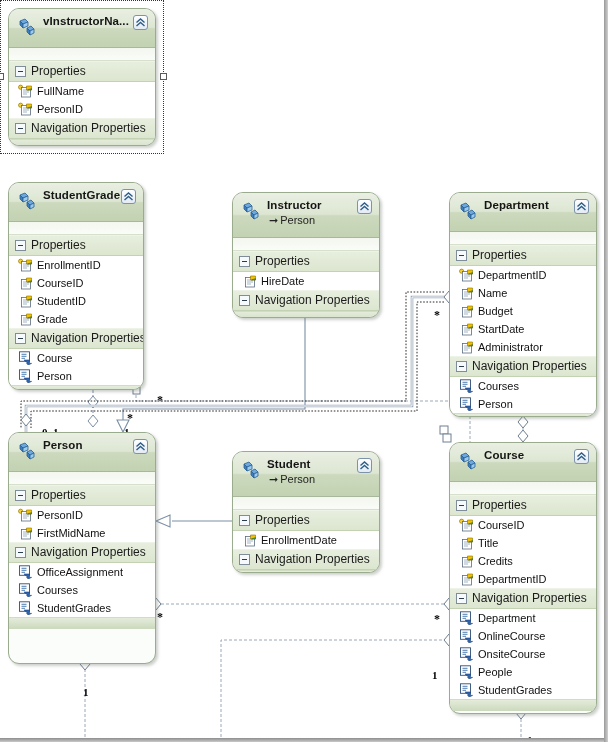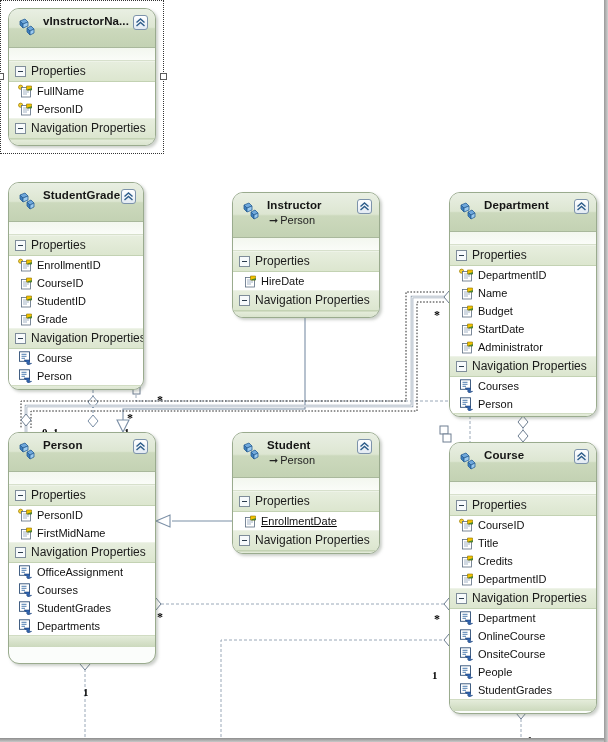--- a/index.html
+++ b/index.html
@@ -549,29 +549,24 @@
           <div class="prop"><span class="picon"><svg width="15" height="14" viewBox="0 0 15 14">
                 <rect x="1.5" y="0.8" width="10" height="9.5" fill="#ffffff" stroke="#2f4f77" stroke-width="0.9"></rect>
                 <path d="M3.5 3.3 H8.5 M3.5 5.3 H8.5 M3.5 7.3 H7" stroke="#3b6ea8" stroke-width="0.9"></path>
                 <path d="M6 9 L11.5 9 L11.5 12.4 L13.6 12.4 L10.2 14 L8.6 12.4 L10 12.4 Z" fill="#2f63b0" stroke="#1f4780" stroke-width="0.6"></path>
               </svg></span><span>Courses</span></div>
           <div class="prop"><span class="picon"><svg width="15" height="14" viewBox="0 0 15 14">
                 <rect x="1.5" y="0.8" width="10" height="9.5" fill="#ffffff" stroke="#2f4f77" stroke-width="0.9"></rect>
                 <path d="M3.5 3.3 H8.5 M3.5 5.3 H8.5 M3.5 7.3 H7" stroke="#3b6ea8" stroke-width="0.9"></path>
                 <path d="M6 9 L11.5 9 L11.5 12.4 L13.6 12.4 L10.2 14 L8.6 12.4 L10 12.4 Z" fill="#2f63b0" stroke="#1f4780" stroke-width="0.6"></path>
               </svg></span><span>StudentGrades</span></div>
-          <div class="prop"><span class="picon"><svg width="15" height="14" viewBox="0 0 15 14">
-                <rect x="1.5" y="0.8" width="10" height="9.5" fill="#ffffff" stroke="#2f4f77" stroke-width="0.9"></rect>
-                <path d="M3.5 3.3 H8.5 M3.5 5.3 H8.5 M3.5 7.3 H7" stroke="#3b6ea8" stroke-width="0.9"></path>
-                <path d="M6 9 L11.5 9 L11.5 12.4 L13.6 12.4 L10.2 14 L8.6 12.4 L10 12.4 Z" fill="#2f63b0" stroke="#1f4780" stroke-width="0.6"></path>
-              </svg></span><span>Departments</span></div>
         </div>
         <div class="entity-footer"></div>
       </div>
-      <div class="entity tall-header" style="left: 232px; top: 432px; width: 148px; height: 122px; text-decoration: underline;">
+      <div class="entity tall-header" style="left: 232px; top: 451px; width: 148px; height: 122px;">
         <div class="entity-header">
           <span class="entity-icon"><svg width="20" height="20" viewBox="0 0 20 20">
               <path d="M3 4 L8 2 L11 5 L6 7 Z" fill="#6fa8dc" stroke="#2a5f94" stroke-width="0.8"></path>
               <path d="M3 4 L6 7 L6 11 L3 8 Z" fill="#3d7ebf" stroke="#2a5f94" stroke-width="0.8"></path>
               <path d="M11 5 L6 7 L6 11 L11 9 Z" fill="#9ccbf0" stroke="#2a5f94" stroke-width="0.8"></path>
               <path d="M10 11 L14 9 L17 12 L13 14 Z" fill="#6fa8dc" stroke="#2a5f94" stroke-width="0.8"></path>
               <path d="M10 11 L13 14 L13 18 L10 15 Z" fill="#3d7ebf" stroke="#2a5f94" stroke-width="0.8"></path>
               <path d="M17 12 L13 14 L13 18 L17 16 Z" fill="#9ccbf0" stroke="#2a5f94" stroke-width="0.8"></path>
             </svg></span>
           <span class="entity-title">Student</span>

